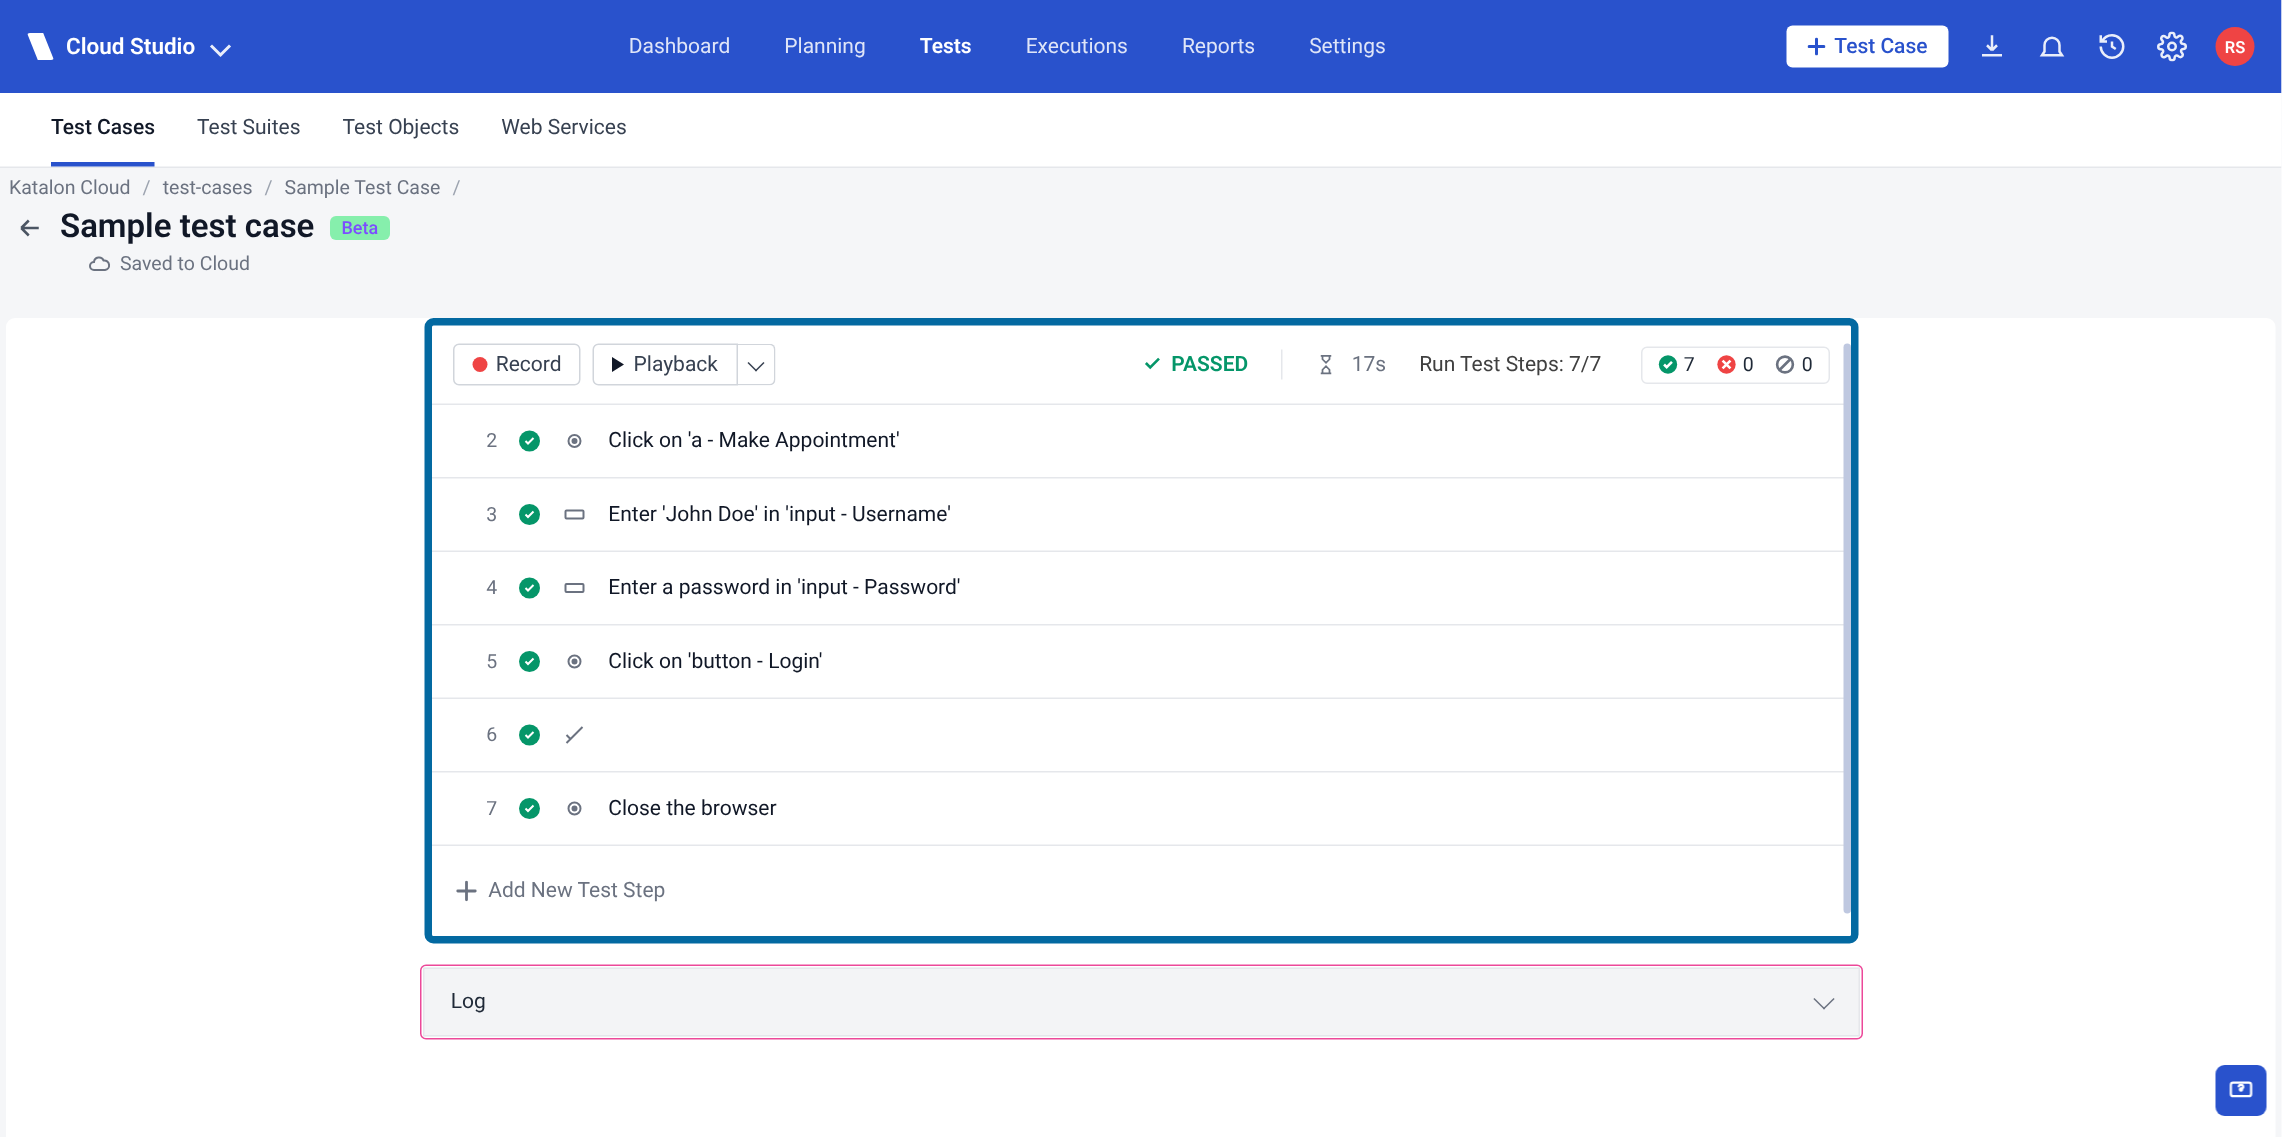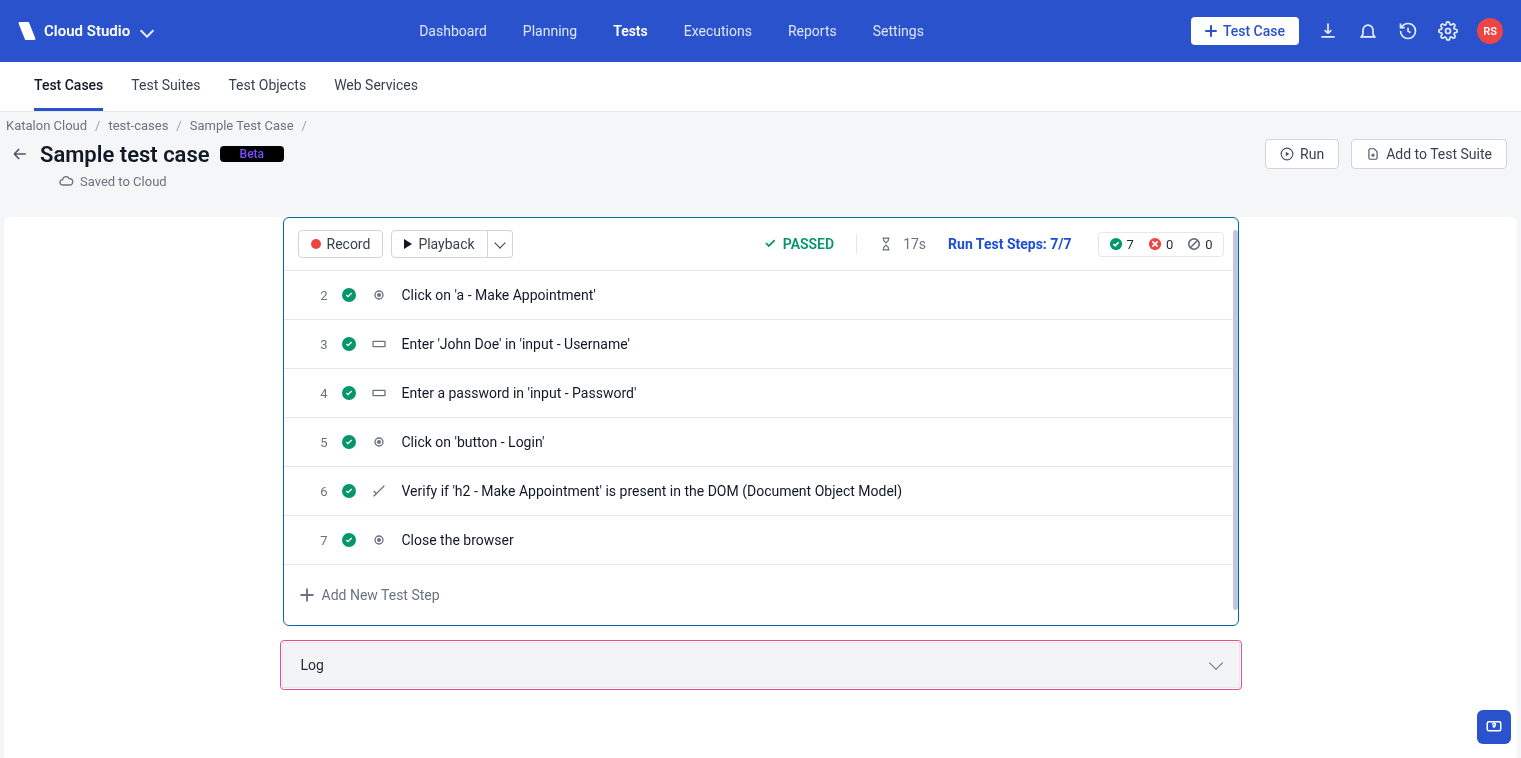--- a/index.html
+++ b/index.html
@@ -21,44 +21,44 @@
   .subtabs .tab { color: #374151; cursor: pointer; height: 100%; display: flex; align-items: center; border-bottom: 3px solid transparent; font-size: 14px; }
   .subtabs .tab.active { border-bottom-color: #2952cc; color: #111827; font-weight: 500; }
 
   .crumbs { padding: 6px 12px 0 6px; color: #6b7280; font-size: 13px; display: flex; gap: 8px; }
   .crumbs .seg { cursor: pointer; }
   .crumbs .sep { color: #9ca3af; }
 
   .title-row { display: flex; align-items: center; padding: 6px 14px 4px 10px; gap: 10px; }
   .back-arrow { width: 20px; height: 20px; cursor: pointer; color: #4b5563; }
   .page-title { font-size: 22px; font-weight: 600; color: #111827; }
-  .badge-beta { background: #000000; color: #7c4dff; font-size: 12px; font-weight: 500; border-radius: 4px; padding: 1px 20px; }
+  .badge-beta { background: #86efac; color: #7c4dff; font-size: 12px; font-weight: 500; border-radius: 4px; padding: 1px 8px; }
   .title-actions { margin-left: auto; display: flex; gap: 12px; }
   .btn-outline { background: #fff; border: 1px solid #d1d5db; border-radius: 4px; padding: 6px 14px; display: flex; align-items: center; gap: 6px; cursor: pointer; font-size: 14px; color: #374151; }
 
   .saved-row { display: flex; align-items: center; gap: 6px; padding: 0 0 14px 58px; color: #6b7280; font-size: 13px; }
 
   .workspace { background: #fff; border-radius: 6px; margin: 0 4px; padding: 0; min-height: calc(100vh - 200px); position: relative; }
 
-  .panel { width: 956px; margin: 14px auto; border: 1px solid #0369a1; border-radius: 6px; margin-top: 14px; overflow: hidden; }
+  .panel { width: 956px; margin: 14px auto; border: 5px solid #0369a1; border-radius: 6px; margin-top: 14px; overflow: hidden; }
 
   .toolbar { display: flex; align-items: center; padding: 12px 14px; border-bottom: 1px solid #e5e7eb; gap: 8px; }
   .btn-tool { border: 1px solid #d1d5db; background: #fff; border-radius: 4px; padding: 5px 12px; display: flex; align-items: center; gap: 6px; cursor: pointer; font-size: 14px; color: #374151; }
   .btn-tool .rec-dot { width: 10px; height: 10px; border-radius: 50%; background: #ef4444; }
   .btn-tool .play { width: 0; height: 0; border-left: 8px solid #111827; border-top: 5px solid transparent; border-bottom: 5px solid transparent; }
   .btn-split { display: flex; }
   .btn-split .main { border-radius: 4px 0 0 4px; }
   .btn-split .drop { border-left: none; border-radius: 0 4px 4px 0; padding: 5px 8px; }
   .btn-split .drop .chev { width: 8px; height: 8px; border-right: 1.5px solid #374151; border-bottom: 1.5px solid #374151; transform: rotate(45deg); margin-top: -3px; }
 
   .spacer { flex: 1; }
   .status-pass { color: #059669; font-weight: 600; display: flex; align-items: flex-start; gap: 6px; }
   .divider { width: 1px; height: 20px; background: #e5e7eb; margin: 0 14px; }
   .timing { color: #6b7280; display: flex; align-items: center; gap: 10px; }
-  .run-steps { color: #1d4ed8; margin-left: 14px; font-weight: bold; }
+  .run-steps { color: #404040; margin-left: 14px; }
   .counts { display: flex; gap: 14px; margin-left: 18px; border: 1px solid #e5e7eb; border-radius: 4px; padding: 4px 10px; }
   .counts .c { display: flex; align-items: center; gap: 4px; font-size: 13px; }
 
   .step-list { }
   .step { display: flex; align-items: center; padding: 16px 14px 16px 30px; border-bottom: 1px solid #e5e7eb; gap: 14px; cursor: pointer; }
   .step .num { width: 14px; text-align: right; color: #6b7280; font-size: 13px; }
   .step .status { width: 14px; height: 14px; border-radius: 50%; background: #059669; display: flex; align-items: center; justify-content: center; }
   .step .kind { width: 18px; color: #6b7280; display: flex; justify-content: center; }
   .step .desc { color: #111827; }
 
@@ -143,36 +143,20 @@
   </div>
 
 <div class="title-row">
   <span class="back-arrow">
     <svg width="20" height="20" viewBox="0 0 24 24" fill="none" stroke="currentColor" stroke-width="2">
         <path d="M19 12H5m0 0l6-6m-6 6l6 6"></path>
       </svg>
   </span>
   <span class="page-title">Sample test case</span>
   <span class="badge-beta">Beta</span>
-  <div class="title-actions">
-    <div class="btn-outline">
-      <svg width="14" height="14" viewBox="0 0 24 24" fill="none" stroke="#4b5563" stroke-width="2">
-          <circle cx="12" cy="12" r="10"></circle>
-          <path d="M10 8l6 4-6 4V8z" fill="#4b5563" stroke="none"></path>
-        </svg>
-      <span>Run</span>
-    </div>
-    <div class="btn-outline">
-      <svg width="14" height="14" viewBox="0 0 24 24" fill="none" stroke="#4b5563" stroke-width="2">
-          <path d="M14 3H7a2 2 0 00-2 2v14a2 2 0 002 2h10a2 2 0 002-2V8l-5-5z"></path>
-          <path d="M12 11v6m-3-3h6"></path>
-        </svg>
-      <span>Add to Test Suite</span>
-    </div>
-  </div>
 </div>
 
 <div class="saved-row">
   <svg width="16" height="16" viewBox="0 0 24 24" fill="none" stroke="#6b7280" stroke-width="2">
       <path d="M18 18H7a4 4 0 010-8 5 5 0 019.6-1.5A3.5 3.5 0 0118 18z"></path>
     </svg>
   <span>Saved to Cloud</span>
 </div>
 
 <div class="workspace">
@@ -298,21 +282,20 @@
           <span class="status">
             <svg width="8" height="8" viewBox="0 0 12 12">
               <path d="M2 6l2.5 2.5L10 3" stroke="#fff" stroke-width="2" fill="none"></path>
             </svg>
           </span>
           <span class="kind">
             <svg width="16" height="16" viewBox="0 0 24 24" fill="none" stroke="#6b7280" stroke-width="2">
               <path d="M4 12l4 4L20 4M4 20l4-4"></path>
             </svg>
           </span>
-          <span class="desc">Verify if 'h2 - Make Appointment' is present in the DOM (Document Object Model)</span>
         </div>
         <div class="step">
           <span class="num">7</span>
           <span class="status">
             <svg width="8" height="8" viewBox="0 0 12 12">
               <path d="M2 6l2.5 2.5L10 3" stroke="#fff" stroke-width="2" fill="none"></path>
             </svg>
           </span>
           <span class="kind">
             <svg width="16" height="16" viewBox="0 0 24 24" fill="none" stroke="#6b7280" stroke-width="2">

